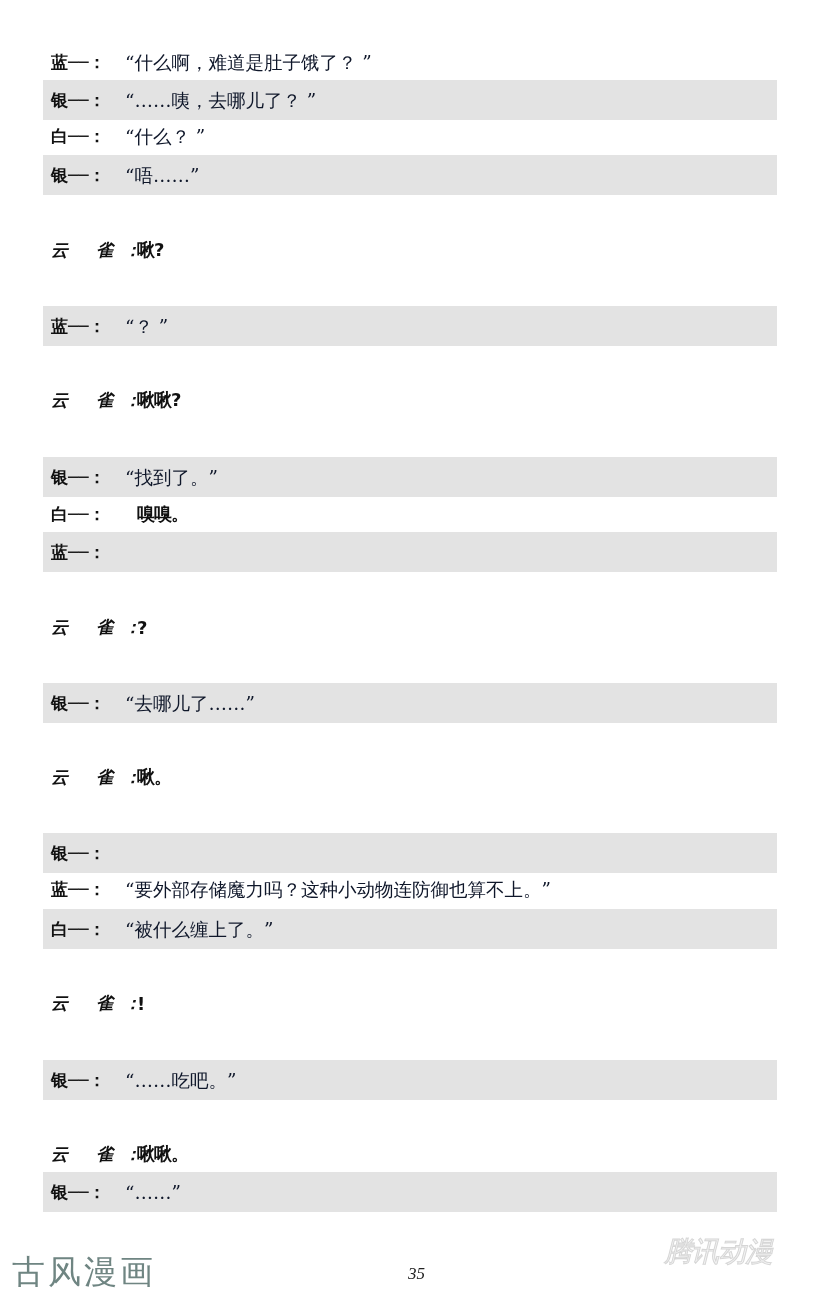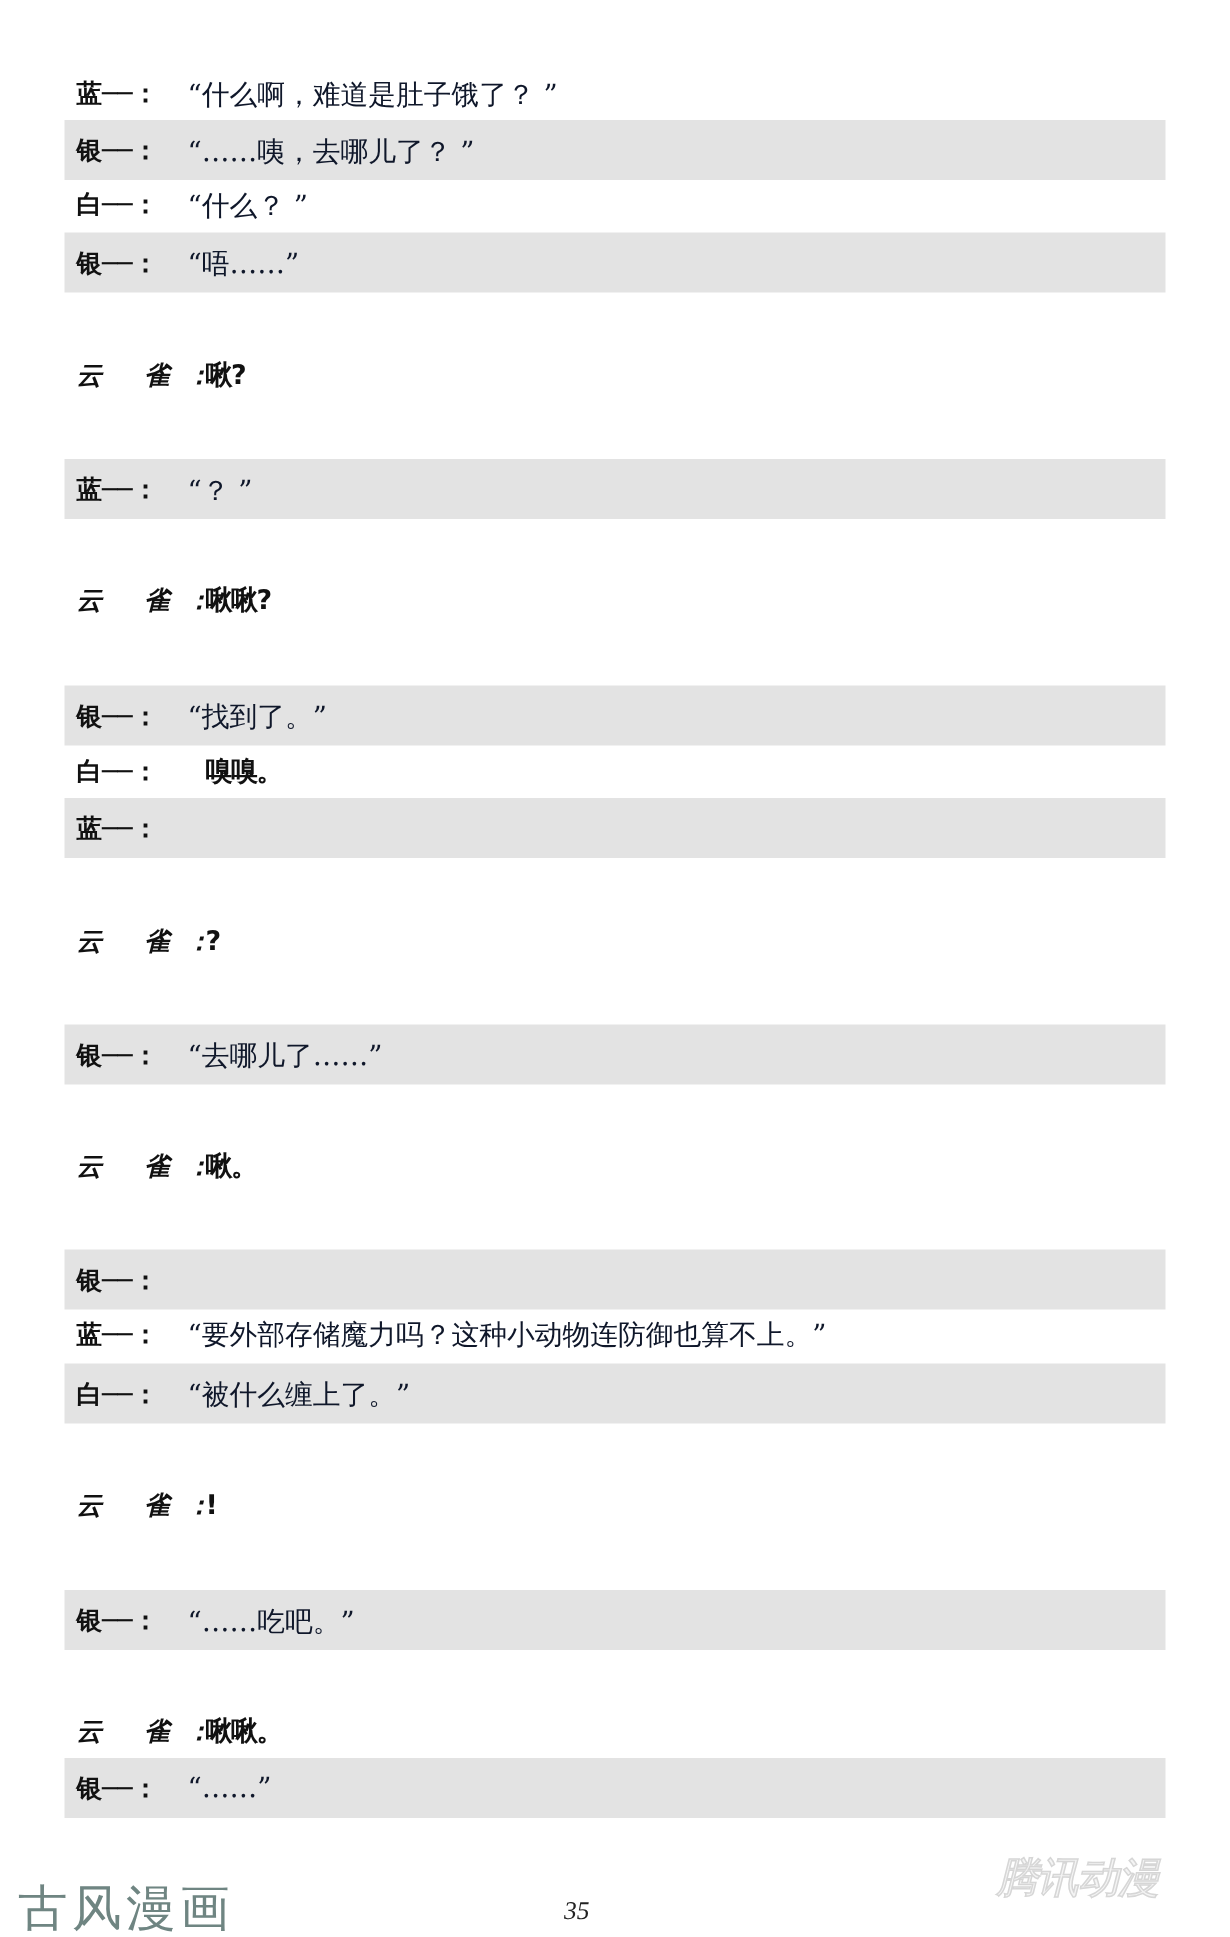--- a/index.html
+++ b/index.html
@@ -61,21 +61,21 @@
       position: absolute;
       left: 12px;
       top: 1250px;
       font-family: "DejaVu Serif", "Liberation Serif", serif;
       font-size: 33px;
       color: #6f8582;
       letter-spacing: 3px;
     }
     .page-number {
       position: absolute;
-      left: 376px;
+      left: 408px;
       top: 1264px;
       font-family: "Liberation Serif", "DejaVu Serif", serif;
       font-style: italic;
       font-size: 17px;
       color: #222;
     }
     .watermark {
       position: absolute;
       left: 664px;
       top: 1234px;

